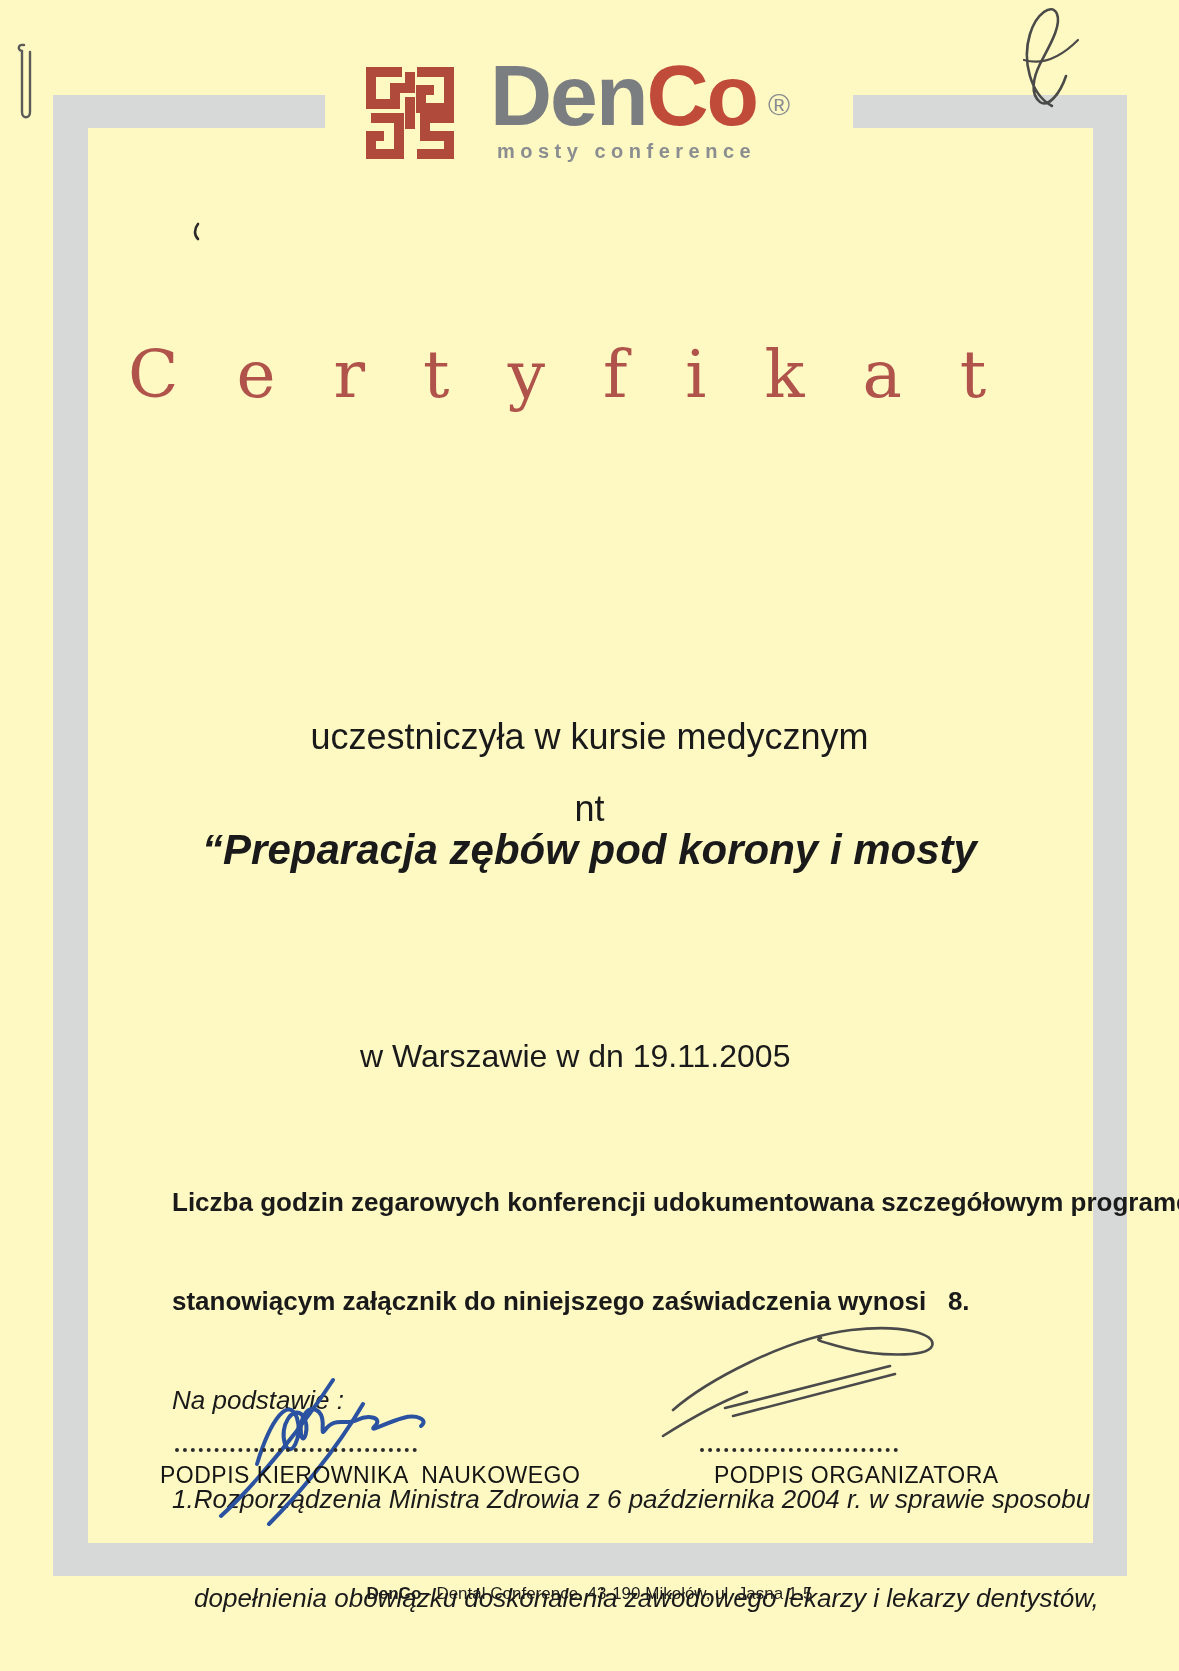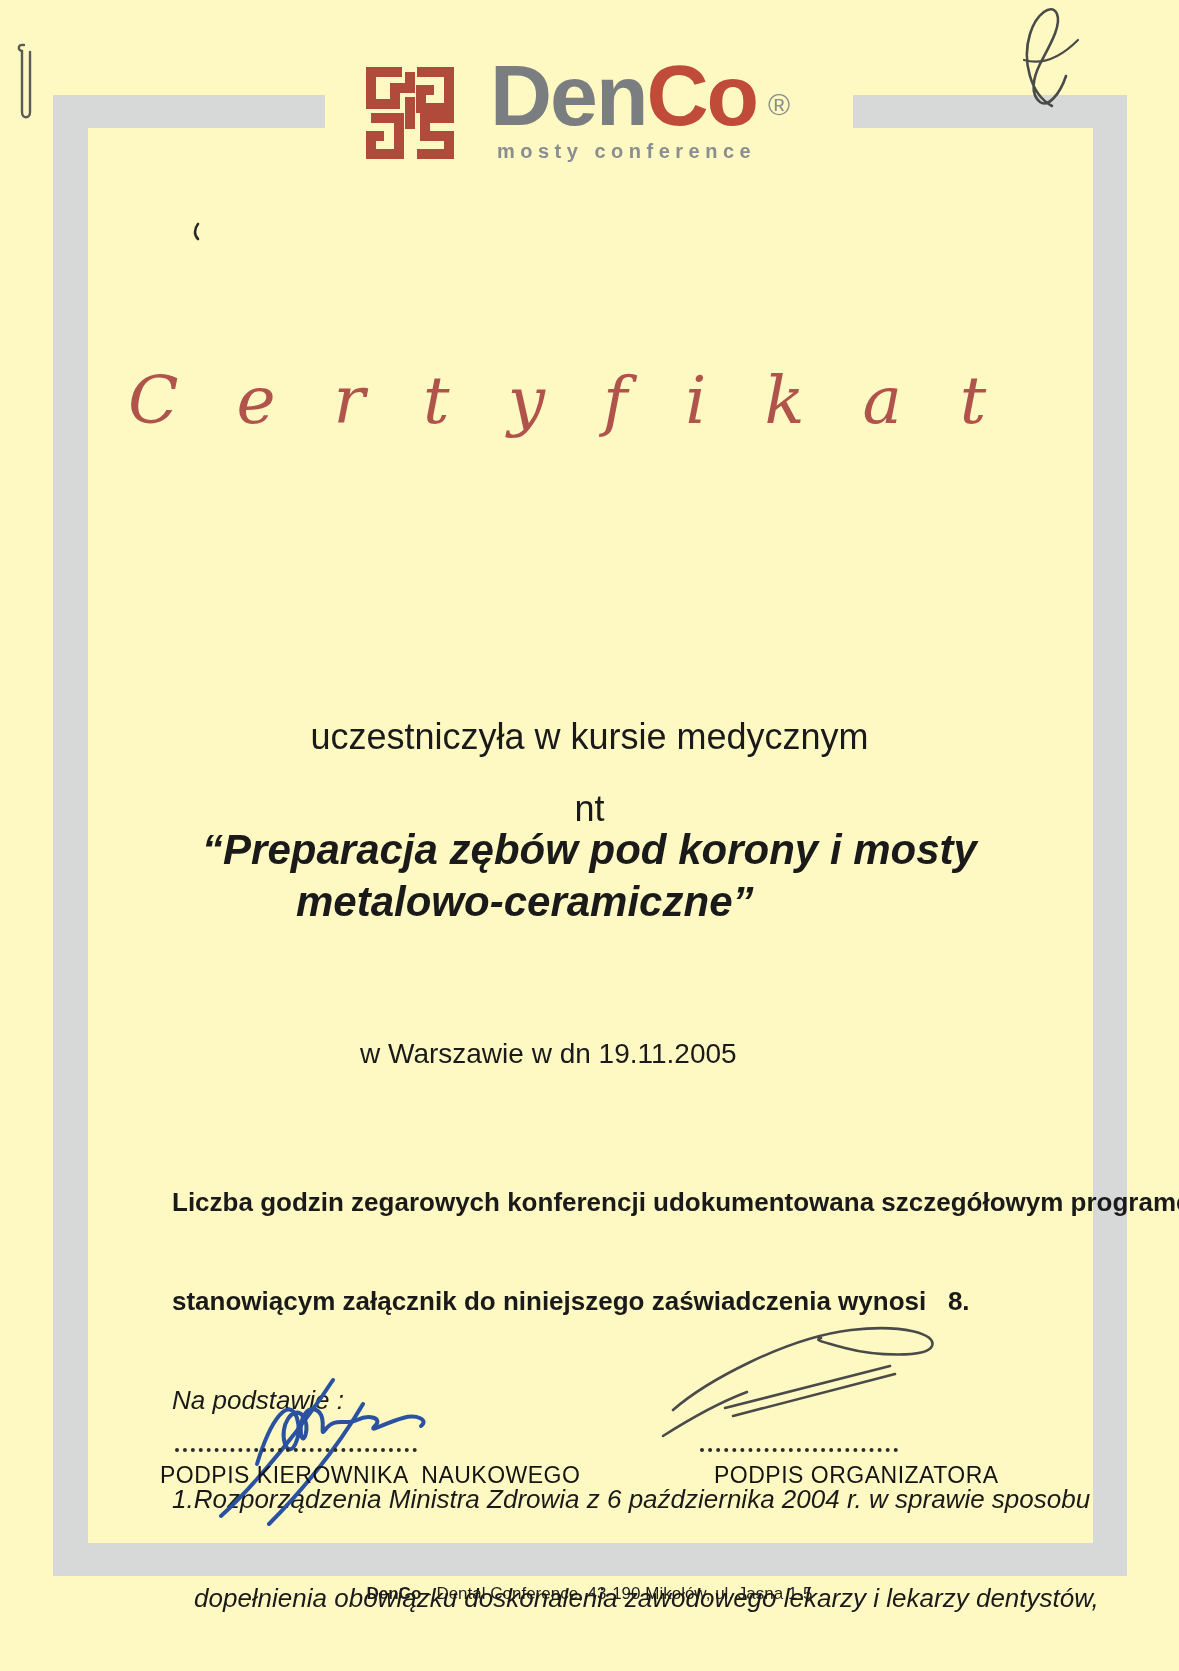--- a/index.html
+++ b/index.html
@@ -11,35 +11,35 @@
   .abs{position:absolute;}
   
   .logo-text{position:absolute;left:490px;top:52px;font-weight:700;font-size:86px;letter-spacing:-2px;line-height:86px;white-space:nowrap;}
   .logo-den{color:#7b7e81;}
   .logo-co{color:#bf4b38;}
   .logo-reg{position:absolute;left:768px;top:88px;font-size:30px;color:#8a8d8f;font-weight:400;}
   .logo-sub{position:absolute;left:497px;top:140px;font-size:20px;letter-spacing:5.5px;color:#8b8e90;font-weight:600;white-space:nowrap;}
   
   .cert-title{
     position:absolute;left:128px;top:336px;
-    font-family:"DejaVu Serif","Liberation Serif",serif;font-style:italic;
-    font-size:66px;letter-spacing:58px;color:#b0544b;white-space:nowrap;margin-top:26px;
+    font-family:"DejaVu Serif","Liberation Serif",serif;
+    font-size:66px;letter-spacing:58px;color:#b0544b;white-space:nowrap;
   }
   .recipient{
     position:absolute;left:175px;top:512px;width:860px;
     font-family:"DejaVu Serif","Liberation Serif",serif;font-style:italic;
     font-size:56px;color:#111;white-space:nowrap;
   }
   .recipient .gap{display:inline-block;width:34px;}
   .center-line{position:absolute;width:1179px;text-align:center;}
   .participation{top:716px;font-size:36px;}
   .nt-line{top:788px;font-size:36px;}
   .topic1{position:absolute;top:826px;width:1179px;text-align:center;font-size:42px;font-weight:700;font-style:italic;white-space:nowrap;}
   .topic2{position:absolute;top:878px;left:296px;font-size:42px;font-weight:700;font-style:italic;white-space:nowrap;}
-  .place-date{position:absolute;top:1038px;left:360px;font-size:28px;}
+  .place-date{position:absolute;top:1038px;left:360px;font-size:32px;}
   
   .legal{position:absolute;left:172px;top:1120px;font-size:26px;line-height:33px;white-space:pre;}
   .legal .b{font-weight:700;}
   .legal .i{font-style:italic;}
   .legal .indent{padding-left:22px;}
   
   .dotline{position:absolute;border-bottom:4px dotted #2c2c2c;height:0;}
   .sig-label{position:absolute;font-size:23px;letter-spacing:0.5px;color:#141414;white-space:pre;}
   .footer{position:absolute;top:1584px;width:1179px;text-align:center;font-size:17px;color:#1d1d1d;font-weight:500;white-space:pre;}
   .footer .brand{font-weight:700;}
@@ -80,21 +80,20 @@
   <div class="logo-text"><span class="logo-den">Den</span><span class="logo-co">Co</span></div>
   <div class="logo-reg abs">®</div>
   <div class="logo-sub">mosty conference</div>
 
   <div class="cert-title">Certyfikat</div>
 
 
   <div class="center-line participation">uczestniczyła w kursie medycznym</div>
   <div class="center-line nt-line">nt</div>
   <div class="topic1">“Preparacja zębów pod korony i mosty</div>
-  <div class="topic2">metalowo-ceramiczne”</div>
   <div class="place-date">w Warszawie w dn 19.11.2005</div>
 
   <div class="legal">
     <div class="b">Liczba godzin zegarowych konferencji udokumentowana szczegółowym programem</div>
     <div class="b">stanowiącym załącznik do niniejszego zaświadczenia wynosi   8.</div>
     <div class="i">Na podstawie :</div>
     <div class="i">1.Rozporządzenia Ministra Zdrowia z 6 października 2004 r. w sprawie sposobu</div>
     <div class="i indent">dopełnienia obowiązku doskonalenia zawodowego lekarzy i lekarzy dentystów,</div>
     
     

